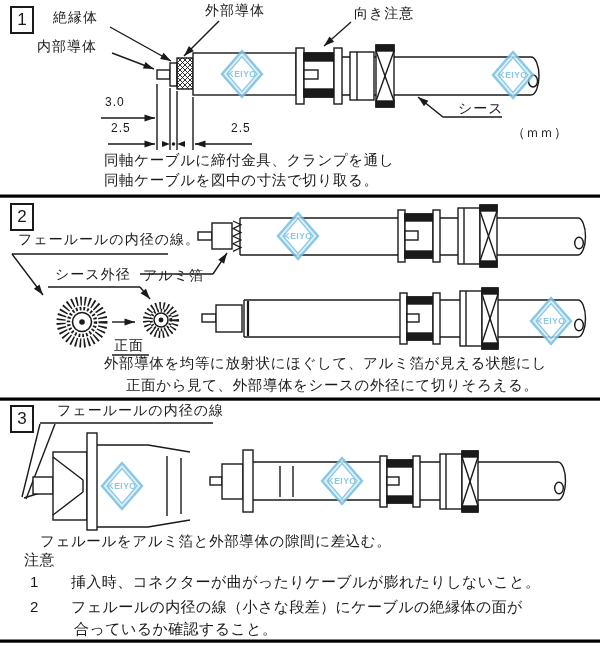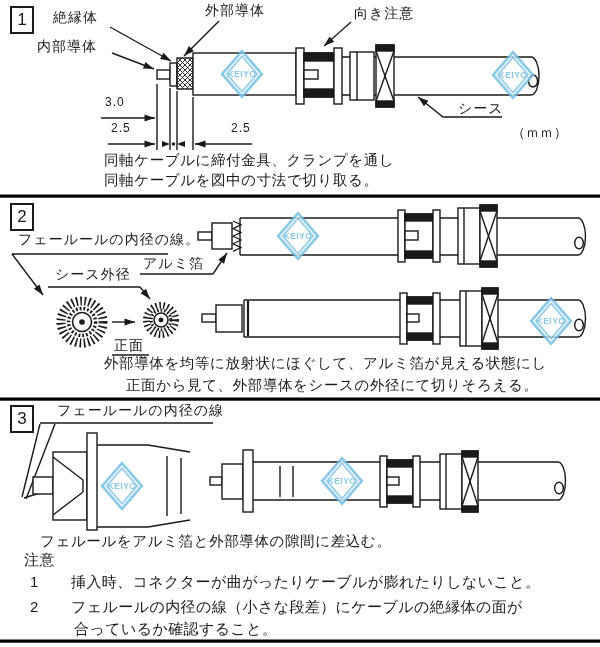--- a/index.html
+++ b/index.html
@@ -261,21 +261,21 @@
 <div class="t dim" style="left:105px;top:96px">3.0</div>
 <div class="t dim" style="left:111px;top:122px">2.5</div>
 <div class="t dim" style="left:231px;top:122px">2.5</div>
 <div class="t cap" style="left:104px;top:152px">同軸ケーブルに締付金具、クランプを通し</div>
 <div class="t cap" style="left:104px;top:172px">同軸ケーブルを図中の寸法で切り取る。</div>
 
 <div class="numbox" style="left:10px;top:203px">
       <span>2</span>
     </div>
 <div class="t" style="left:18px;top:231px">フェールールの内径の線。</div>
-<div class="t" style="left:143px;top:255px">アルミ箔</div>
+<div class="t" style="left:143px;top:267px">アルミ箔</div>
 <div class="t" style="left:55px;top:266px">シース外径</div>
 <div class="t" style="left:114px;top:337px">正面</div>
 <div class="t cap" style="left:104px;top:355px">外部導体を均等に放射状にほぐして、アルミ箔が見える状態にし</div>
 <div class="t cap" style="left:126px;top:377px">正面から見て、外部導体をシースの外径にて切りそろえる。</div>
 
 <div class="numbox" style="left:10px;top:405px">
       <span>3</span>
     </div>
 <div class="t" style="left:57px;top:402px">フェールールの内径の線</div>
 <div class="t cap" style="left:40px;top:533px">フェルールをアルミ箔と外部導体の隙間に差込む。</div>

